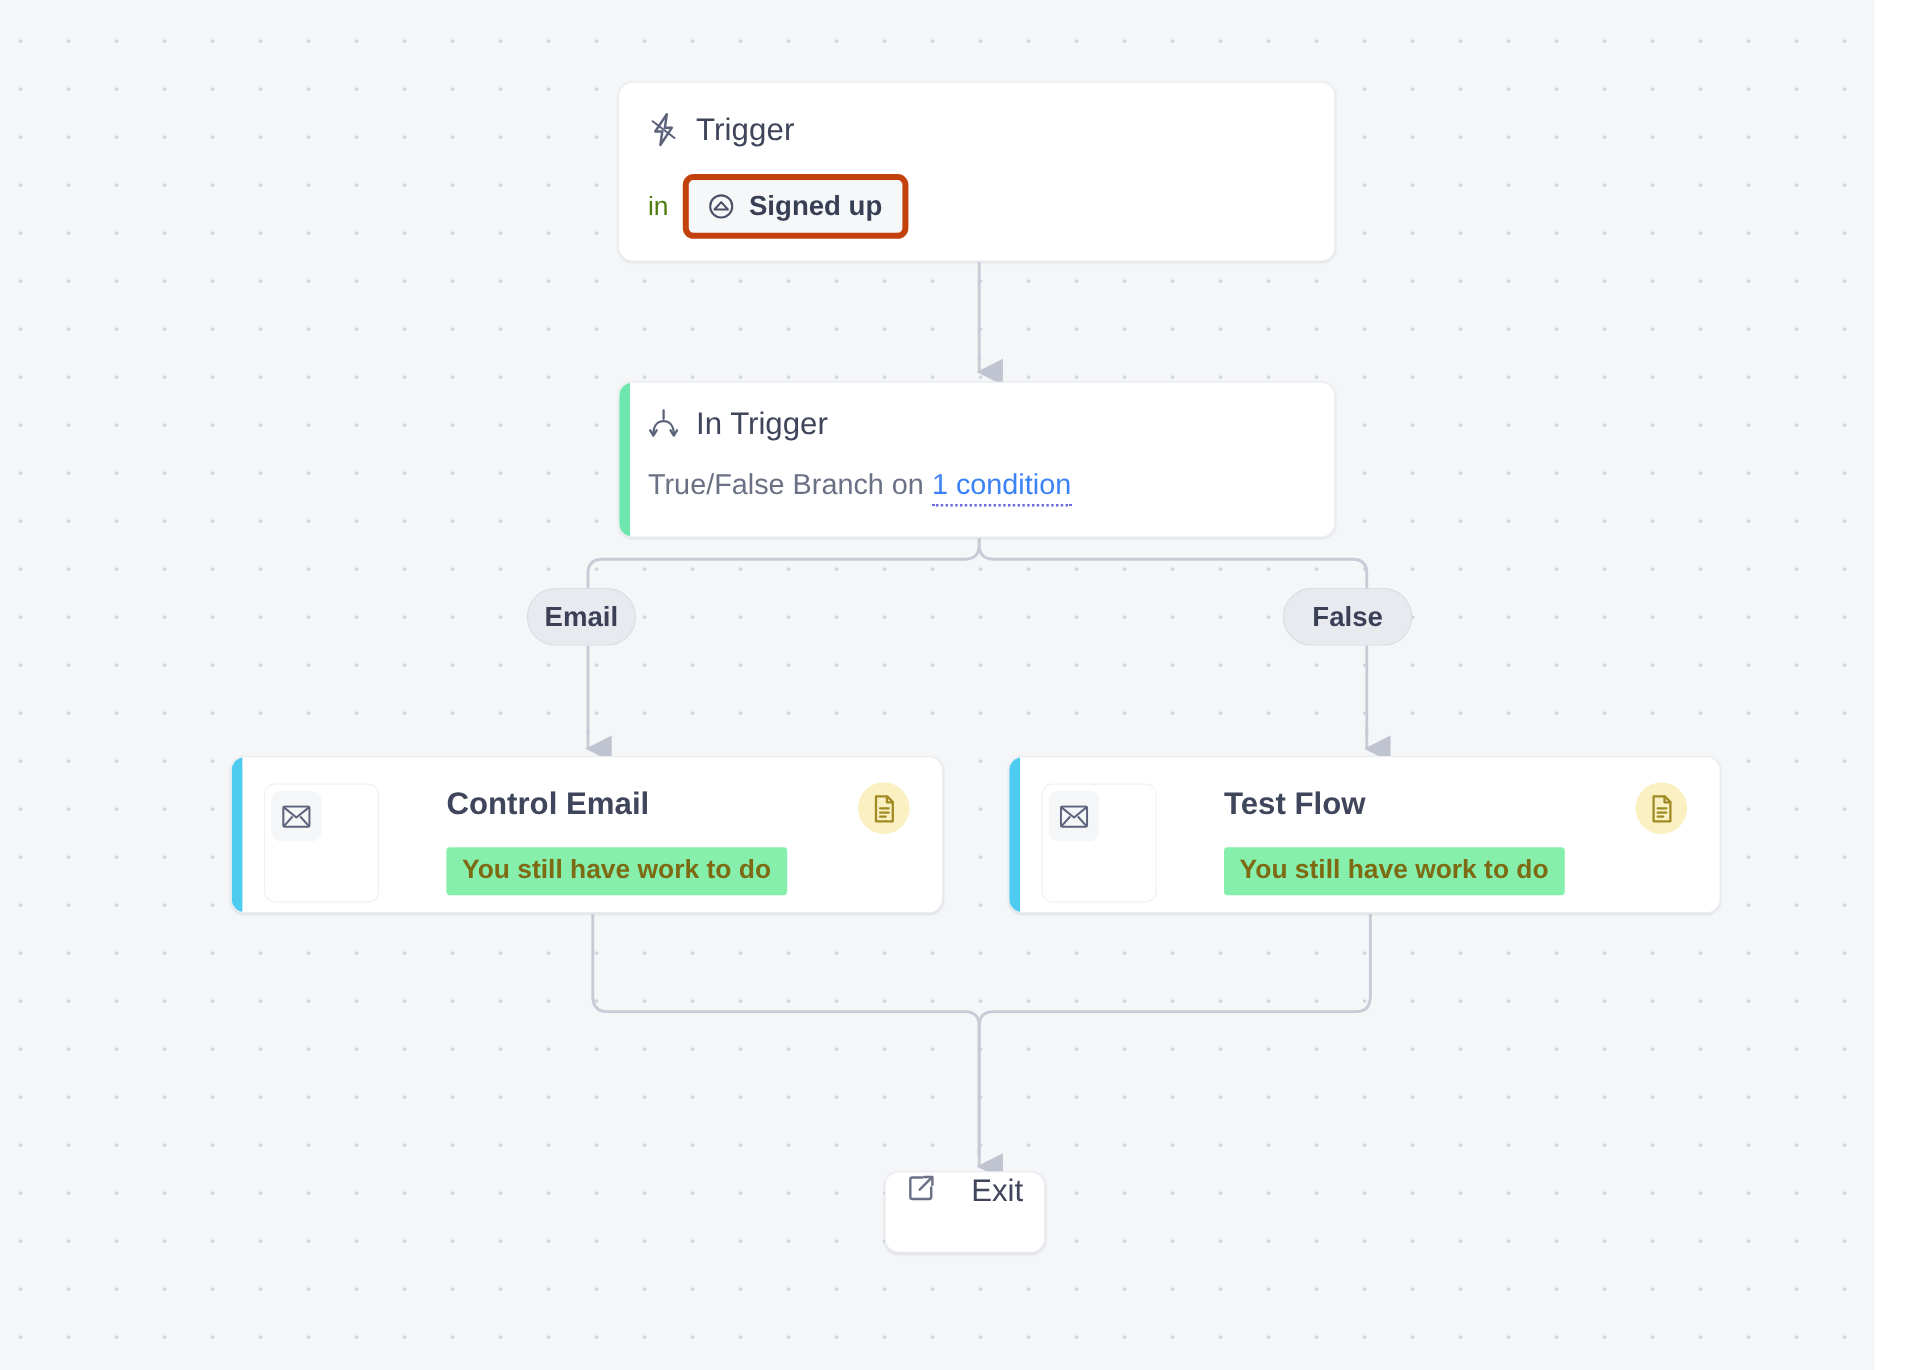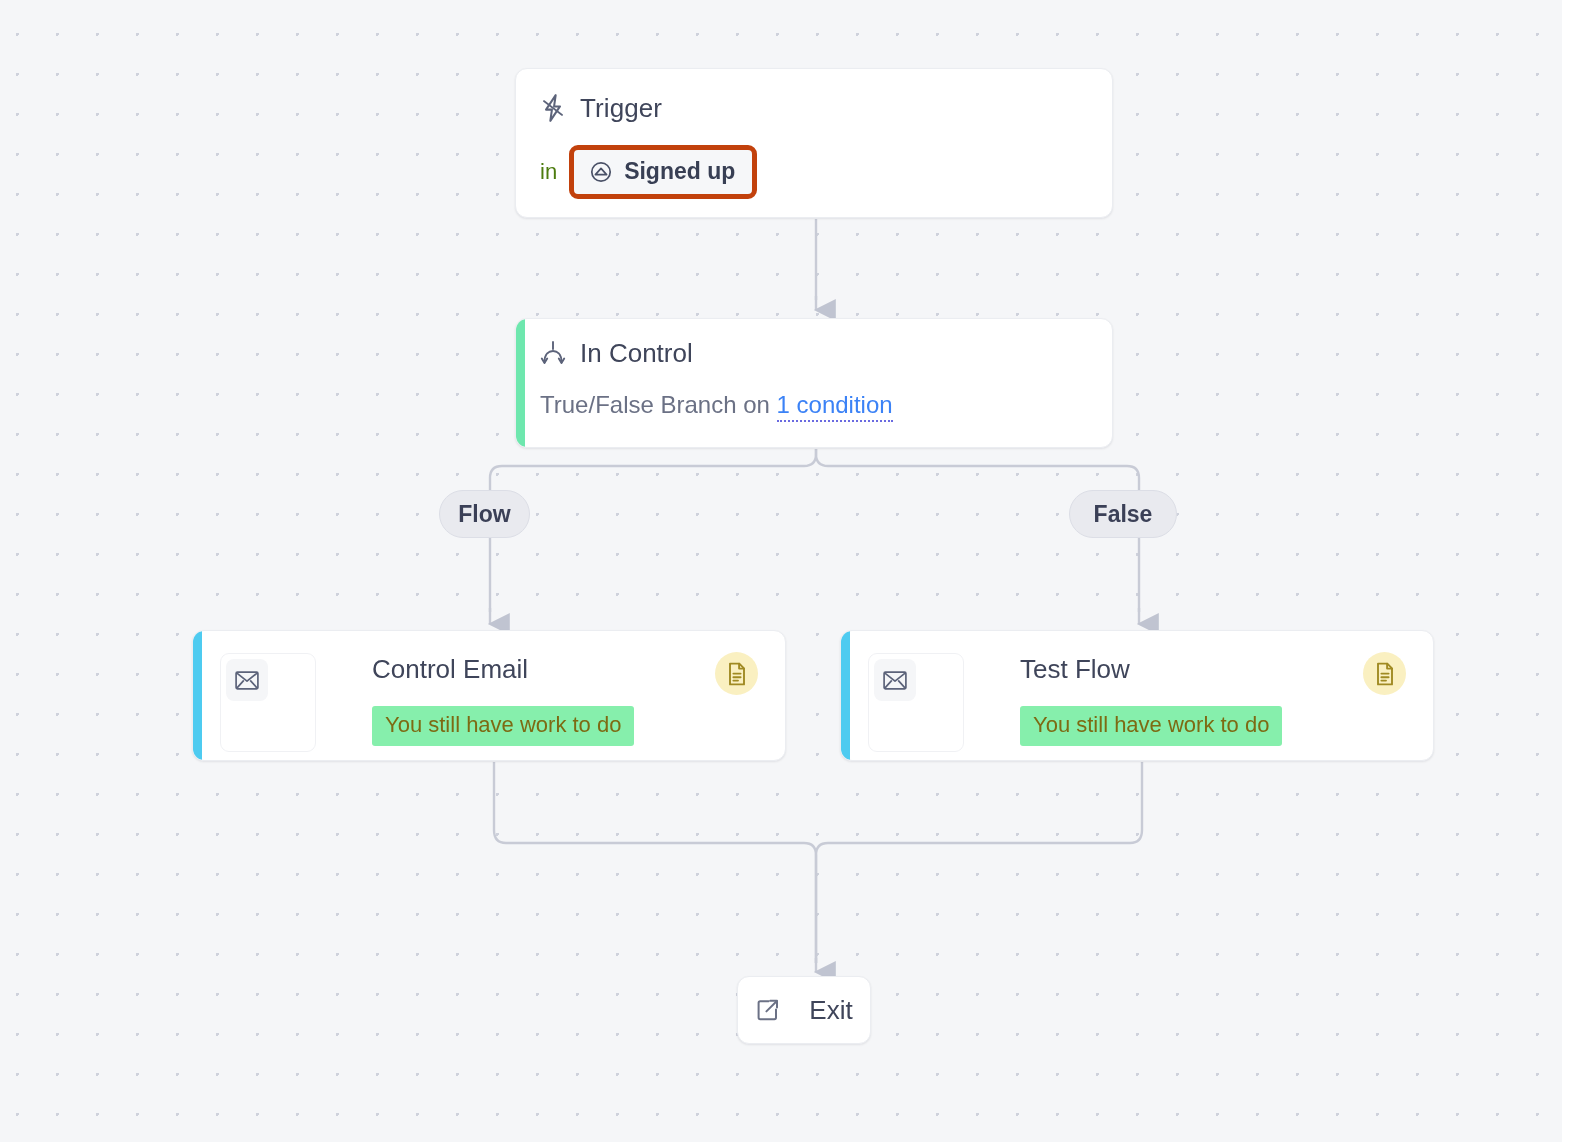--- a/index.html
+++ b/index.html
@@ -183,20 +183,21 @@
     background: #f5f6f8;
     display: flex;
     align-items: center;
     justify-content: center;
   }
   .email-body {
     flex: 1 1 auto;
     padding-left: 56px;
     padding-top: 2px;
     min-width: 0;
+    font-weight: bold;
   }
   .email-title {
     font-size: 26px;
     color: #3f455a;
     line-height: 1.1;
     white-space: nowrap;
   }
   .warn-badge {
     display: inline-block;
     margin-top: 22px;
@@ -220,21 +221,20 @@
     justify-content: center;
   }
 
   
   #exit-node {
     left: 737px;
     top: 976px;
     width: 134px;
     height: 68px;
     display: flex;
-    align-items: center;
     justify-content: center;
     gap: 28px;
   }
   .exit-label {
     font-size: 26px;
     color: #3f455a;
   }
 
   svg.ico { display: block; }
 </style>
@@ -300,28 +300,28 @@
     <div class="accent-bar accent-green"></div>
     <div class="holdout-head">
       <span>
         <svg class="ico" width="26" height="28" viewBox="0 0 26 28" fill="none" stroke="#5c637a" stroke-width="1.9" stroke-linecap="round" stroke-linejoin="round">
           <path d="M13 3 L13 10"></path>
           <path d="M4.5 23 C4.5 14.5 9 12 13 12 C17 12 21.5 14.5 21.5 23"></path>
           <path d="M1.8 19.6 L4.5 24 L7.2 19.6"></path>
           <path d="M18.8 19.6 L21.5 24 L24.2 19.6"></path>
         </svg>
       </span>
-      <span class="holdout-title">In Control</span>
+      <span class="holdout-title">In Trigger</span>
     </div>
     <div class="holdout-sub">
       <span>True/False Branch on </span><span class="dotted-link">1 condition</span>
     </div>
   </div>
 
-  <div class="pill" id="pill-true">Flow</div>
+  <div class="pill" id="pill-true">Email</div>
   <div class="pill" id="pill-false">False</div>
 
   <div class="node email-node" id="control-email-node">
     <div class="accent-bar accent-cyan"></div>
     <div class="email-inner">
       <div class="thumb">
         <span class="thumb-badge">
           <svg class="ico" width="24" height="19" viewBox="0 0 24 19" fill="none" stroke="#5c637a" stroke-width="1.7" stroke-linejoin="round">
             <rect x="1.1" y="1.1" width="21.8" height="16.8" rx="1.3"></rect>
             <path d="M1.6 1.8 L12 10.2 L22.4 1.8"></path>

